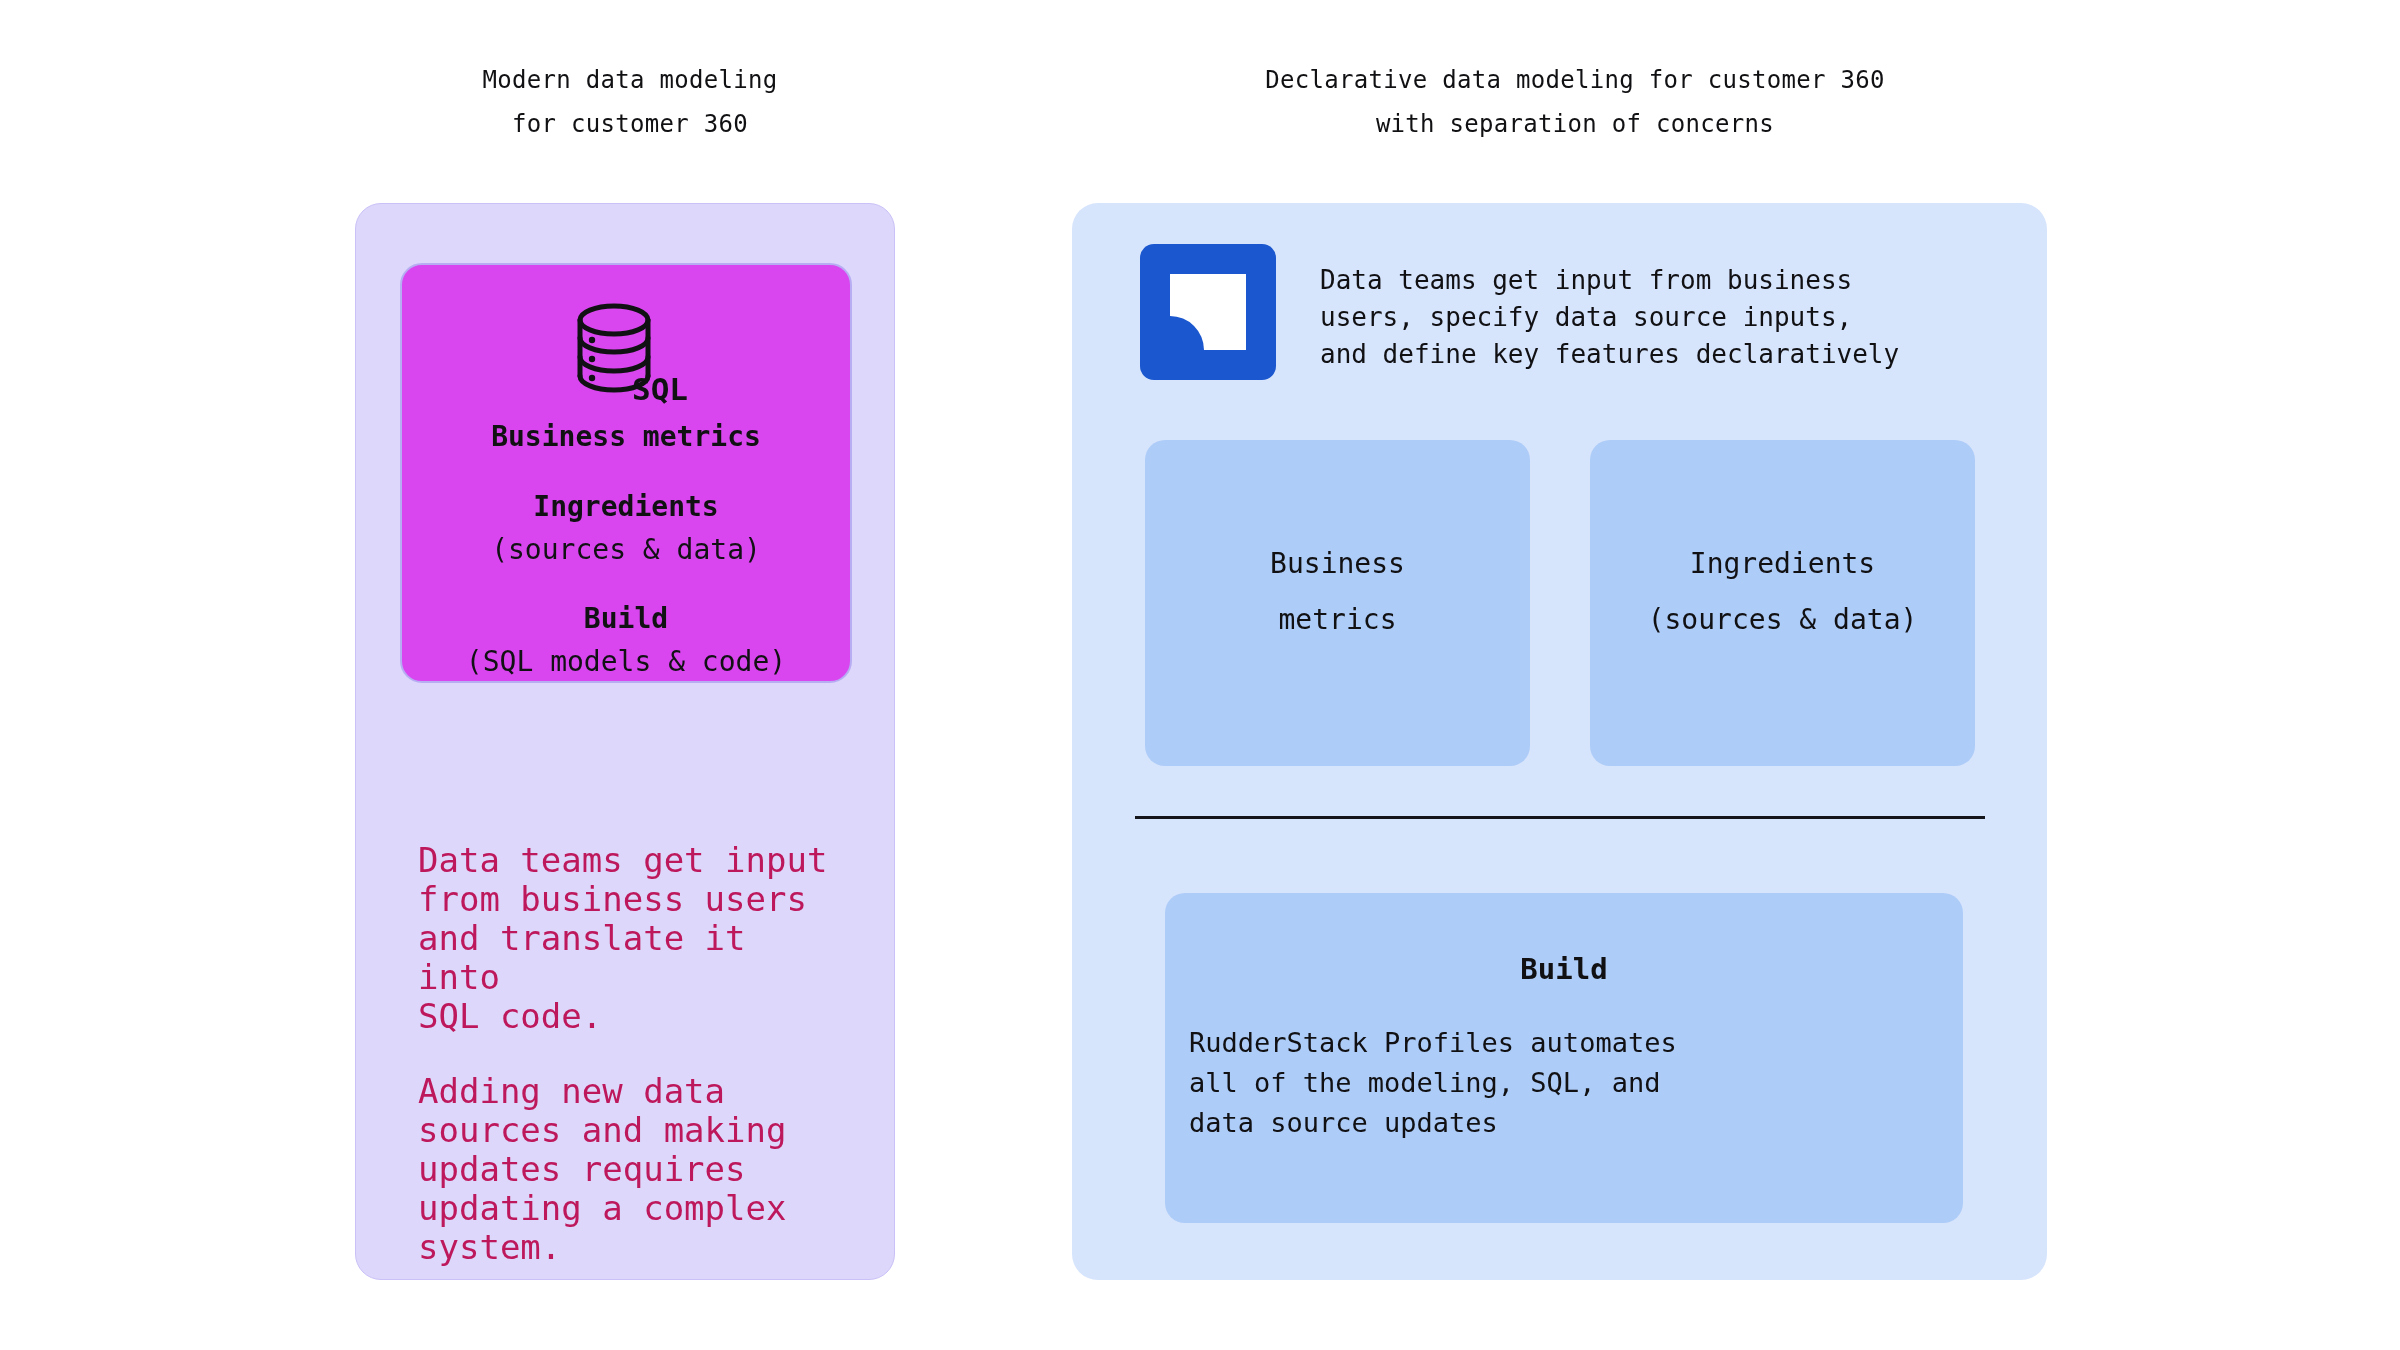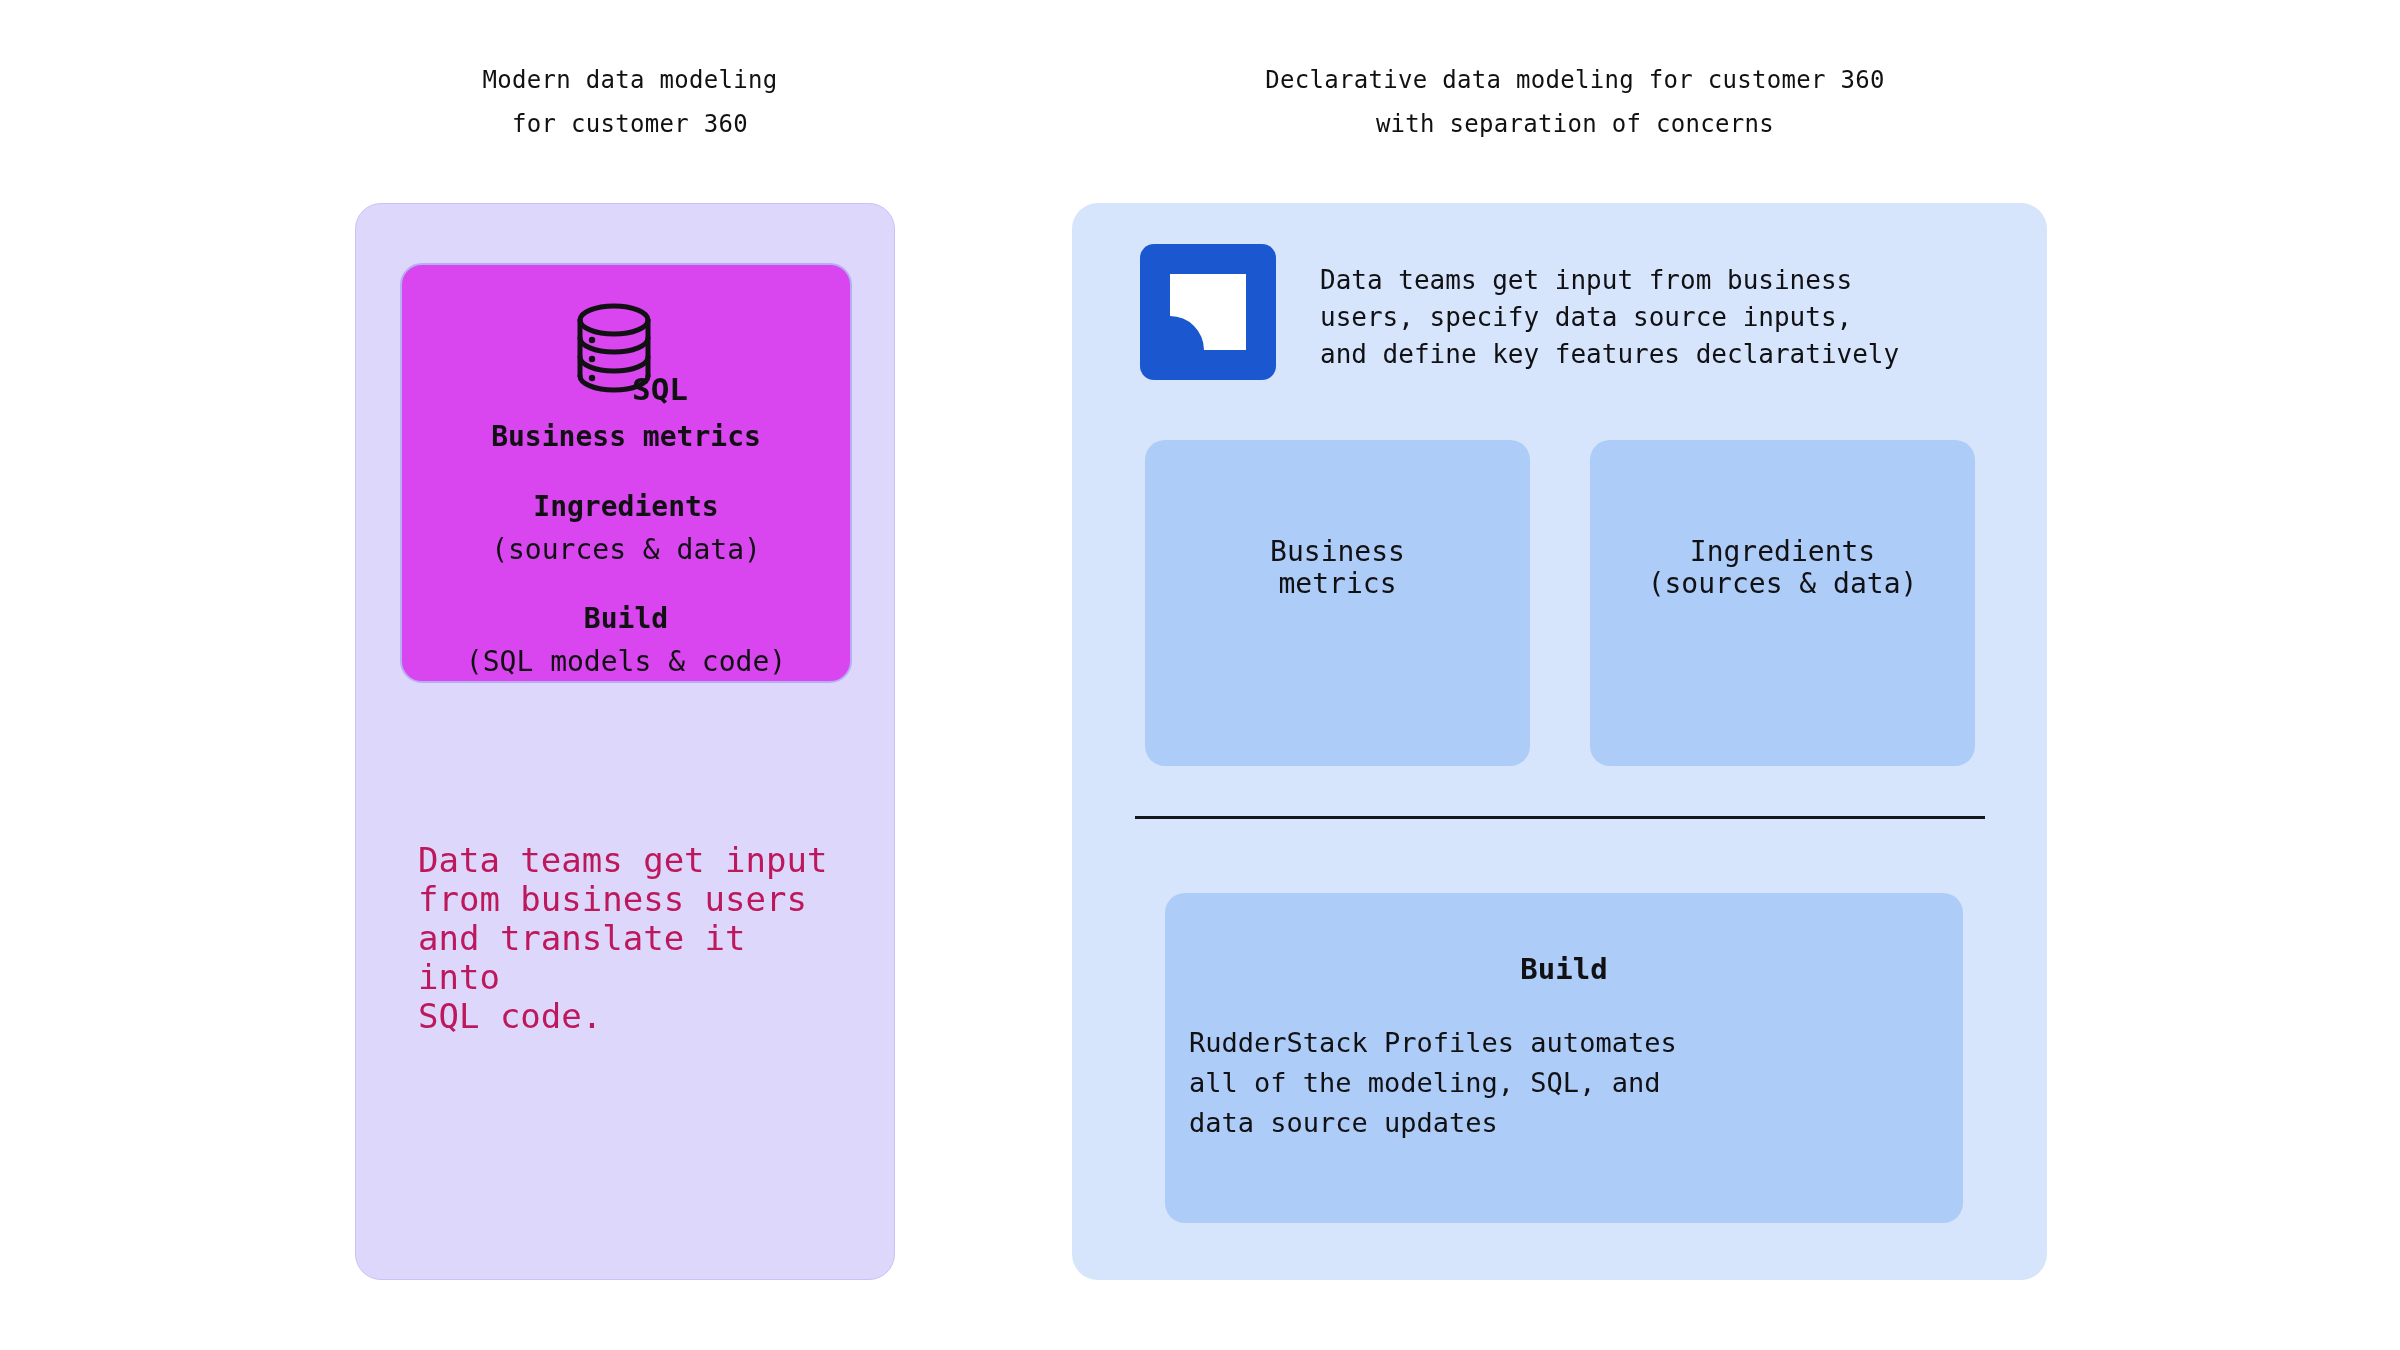--- a/index.html
+++ b/index.html
@@ -167,21 +167,21 @@
     height: 326px;
   }
   #box-ingredients {
     left: 518px;
     top: 237px;
     width: 385px;
     height: 326px;
   }
   .rb-text {
     font-size: 28px;
-    line-height: 32px;
+    line-height: 56px;
     color: #111114;
     text-align: center;
     padding-top: 96px;
     white-space: pre-line;
   }
 
   #divider {
     position: absolute;
     left: 63px;
     top: 613px;
@@ -261,20 +261,25 @@
         </div>
       </div>
 
     </div>
 
     <div class="left-paras">
       <div class="left-para">Data teams get input
 from business users
 and translate it into
 SQL code.</div>
+      <div class="left-para">Adding new data
+sources and making
+updates requires
+updating a complex
+system.</div>
     </div>
 
   </div>
 
   <div id="card-right">
 
     <div id="right-header">
       <div class="rs-logo">
         <svg width="136" height="136" viewBox="0 0 136 136">
           <path d="M30 30 H106 V106 H64 A34 34 0 0 0 30 72 Z" fill="#ffffff"></path>

